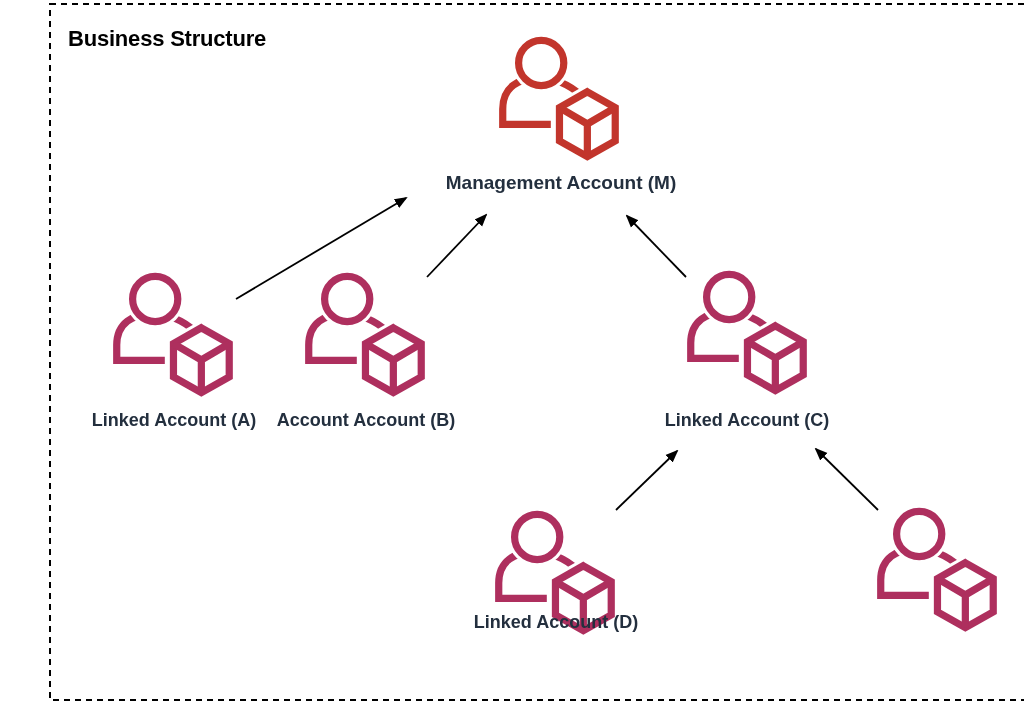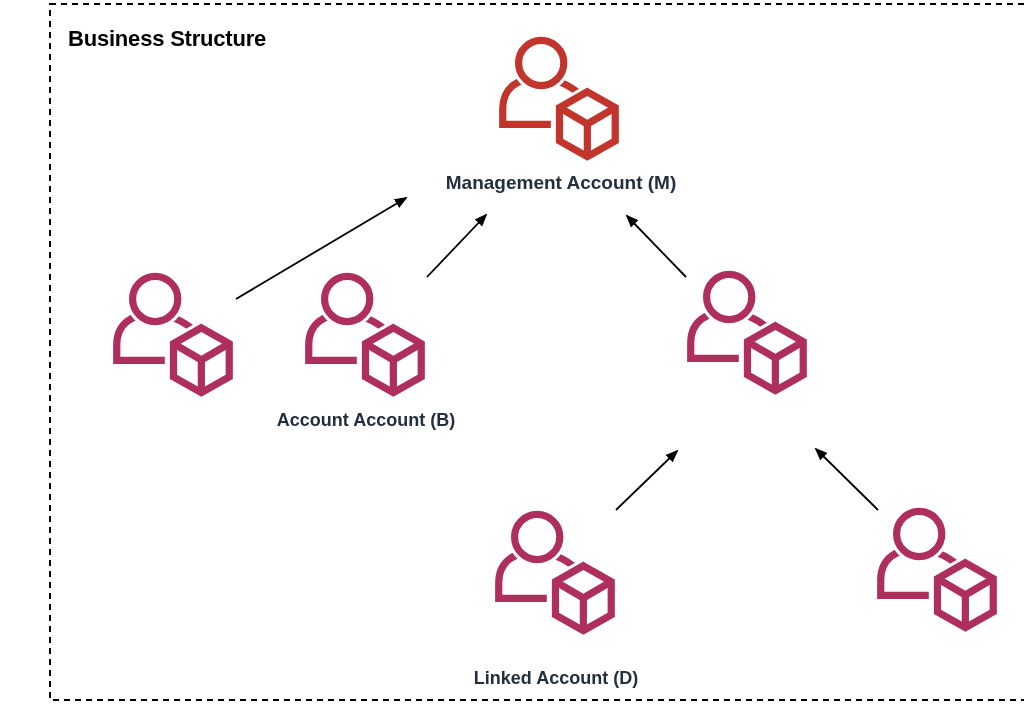--- a/index.html
+++ b/index.html
@@ -94,32 +94,34 @@
   <div class="diagram-title">Business Structure</div>
 
   <svg class="node-icon icon-management" style="left:450px; top:36px;" viewBox="0 0 130 130">
     <use href="#user-cube"></use>
   </svg>
   <div class="node-label label-management" style="left:515px; top:172px;">Management Account (M)</div>
 
   <svg class="node-icon icon-linked" style="left:64px; top:272px;" viewBox="0 0 130 130">
     <use href="#user-cube"></use>
   </svg>
+  <div class="node-label" style="left:128px; top:410px;">Linked Account (A)</div>
 
   <svg class="node-icon icon-linked" style="left:256px; top:272px;" viewBox="0 0 130 130">
     <use href="#user-cube"></use>
   </svg>
   <div class="node-label" style="left:320px; top:410px;">Account Account (B)</div>
 
   <svg class="node-icon icon-linked" style="left:638px; top:270px;" viewBox="0 0 130 130">
     <use href="#user-cube"></use>
   </svg>
+  <div class="node-label" style="left:701px; top:410px;">Linked Account (C)</div>
 
   <svg class="node-icon icon-linked" style="left:446px; top:510px;" viewBox="0 0 130 130">
     <use href="#user-cube"></use>
   </svg>
-  <div class="node-label" style="left:510px; top:668px;">Linked Account (D)</div>
+  <div class="node-label" style="left:510px; top:612px;">Linked Account (D)</div>
 
   <svg class="node-icon icon-linked" style="left:828px; top:507px;" viewBox="0 0 130 130">
     <use href="#user-cube"></use>
   </svg>
 
 </div>
 
 </body></html>

